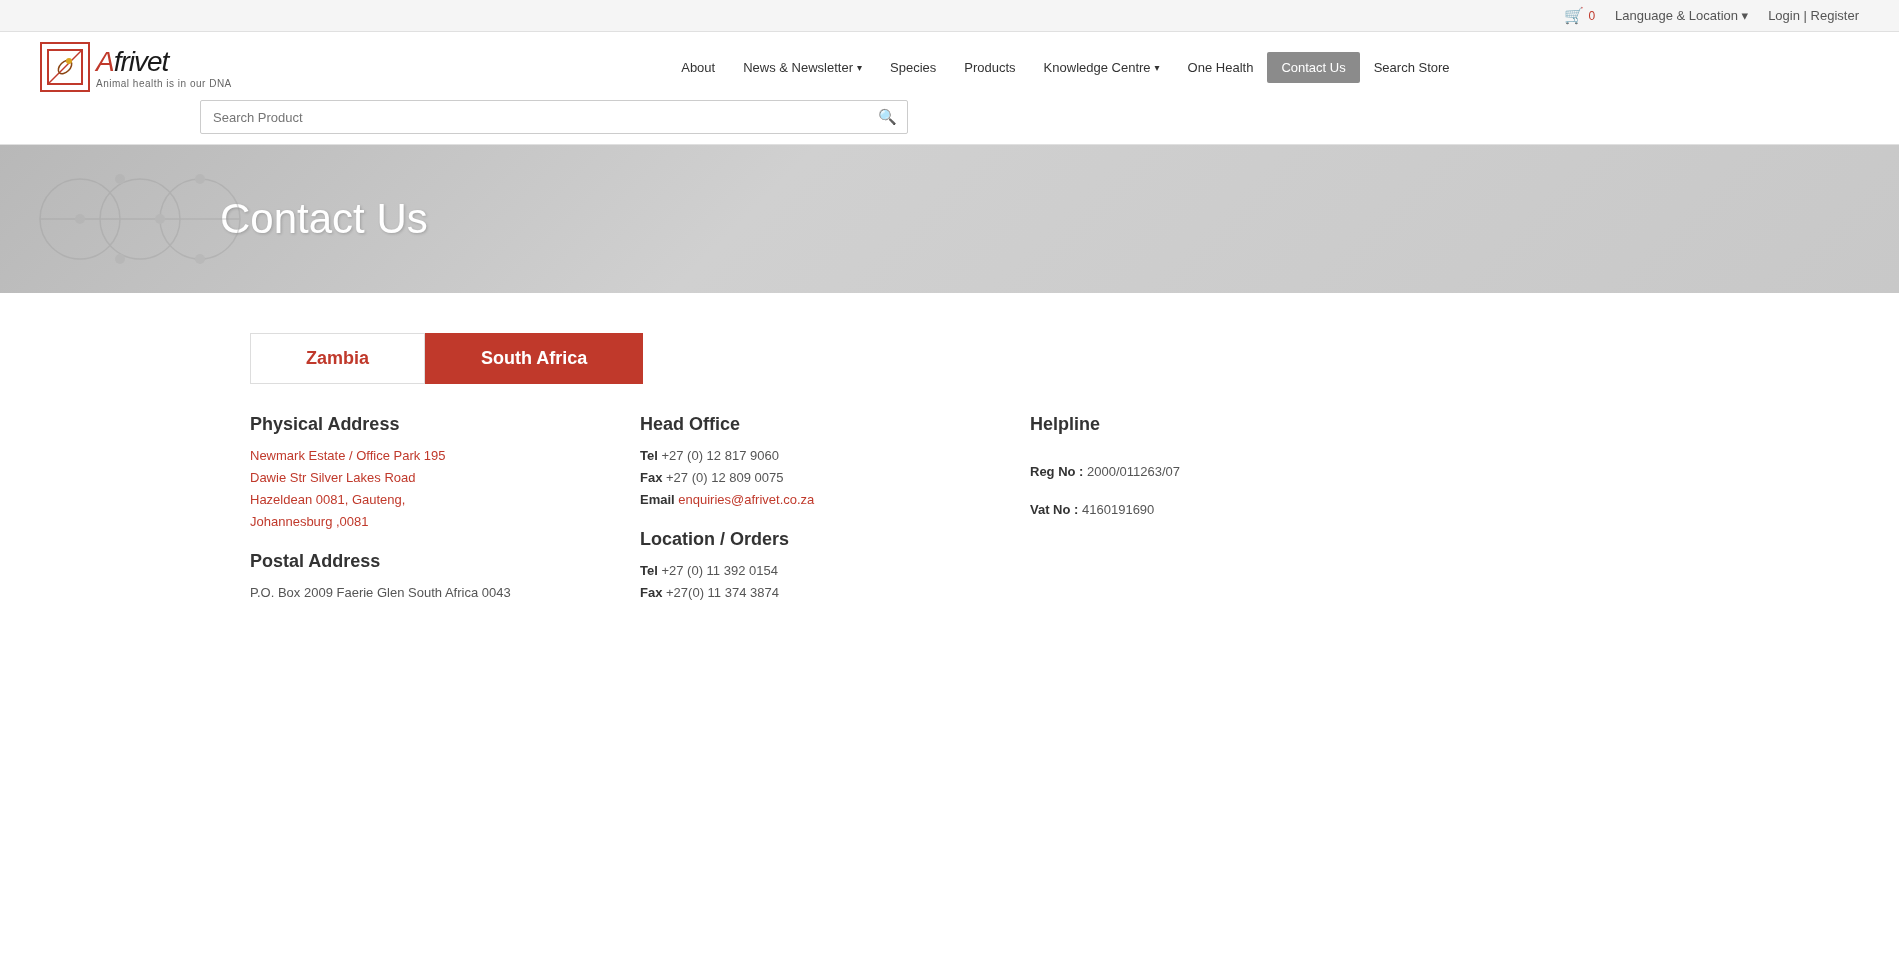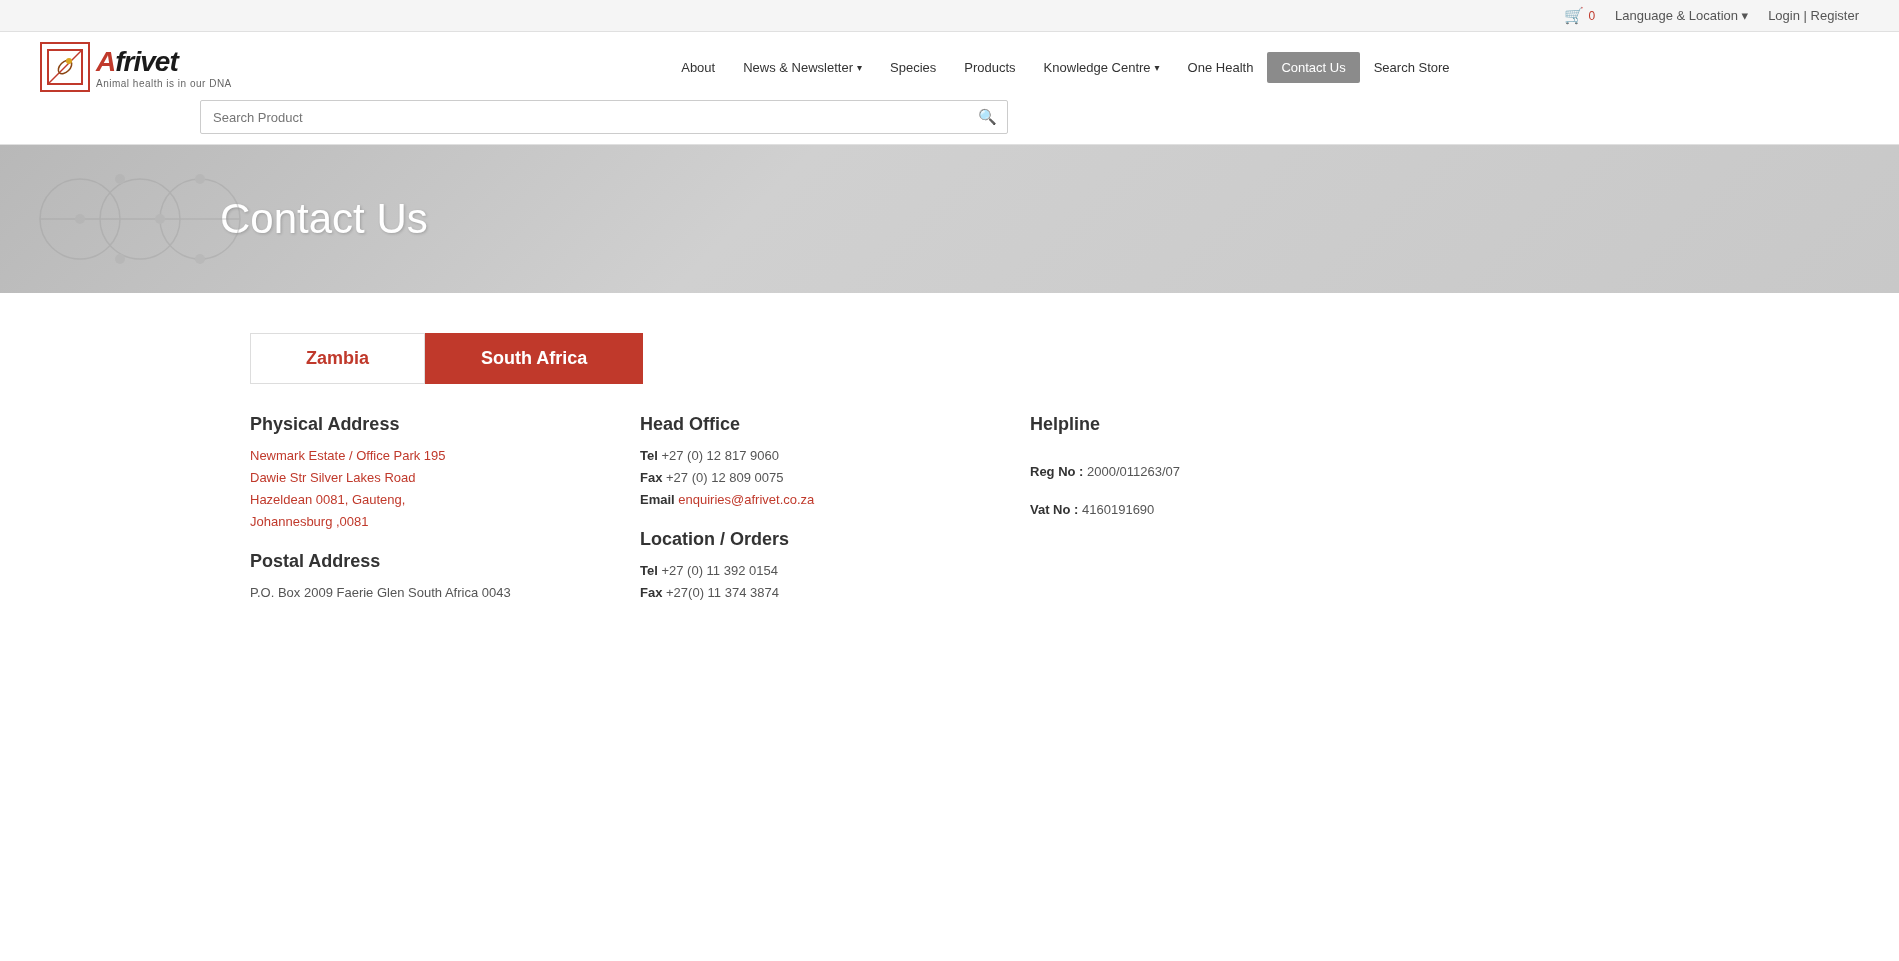--- a/index.html
+++ b/index.html
@@ -76,21 +76,21 @@
       align-items: center;
       justify-content: center;
       position: relative;
     }
     .logo-text-group {
       display: flex;
       flex-direction: column;
     }
     .logo-brand {
       font-size: 28px;
-      font-weight: bold;
+      font-weight: normal;
       color: #1a1a1a;
       font-style: italic;
       letter-spacing: -1px;
     }
     .logo-brand span { color: #c0392b; }
     .logo-tagline {
       font-size: 10px;
       color: #666;
       letter-spacing: 0.5px;
     }
@@ -123,21 +123,21 @@
     .search-row {
       display: flex;
       align-items: center;
       margin-left: 160px;
     }
     .search-box {
       display: flex;
       align-items: center;
       border: 1px solid #ccc;
       border-radius: 2px;
-      width: 808px;
+      width: 708px;
     }
     .search-input {
       flex: 1;
       border: none;
       outline: none;
       padding: 7px 12px;
       font-size: 13px;
       color: #999;
     }
     .search-btn {

